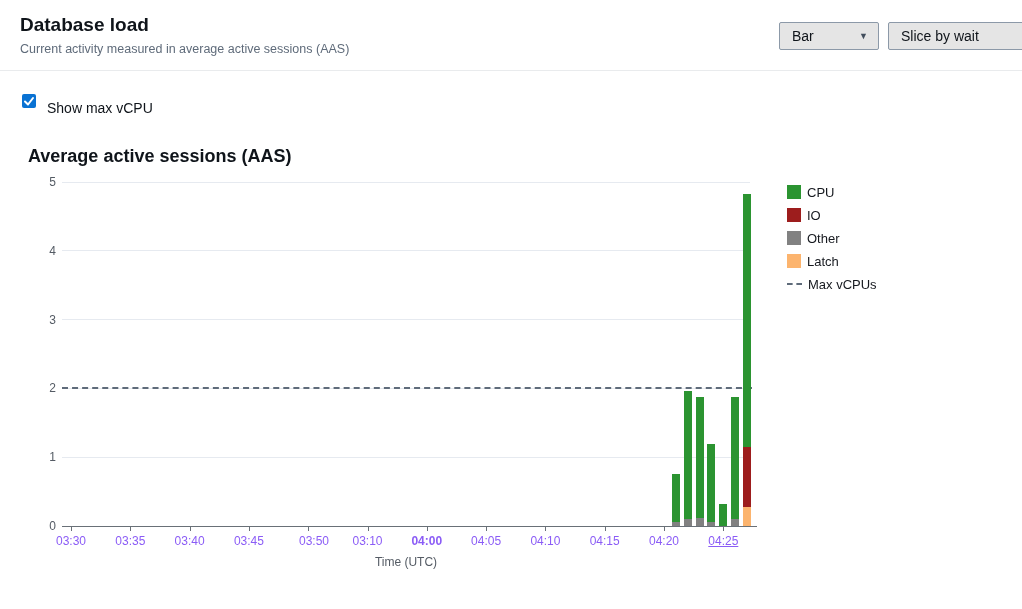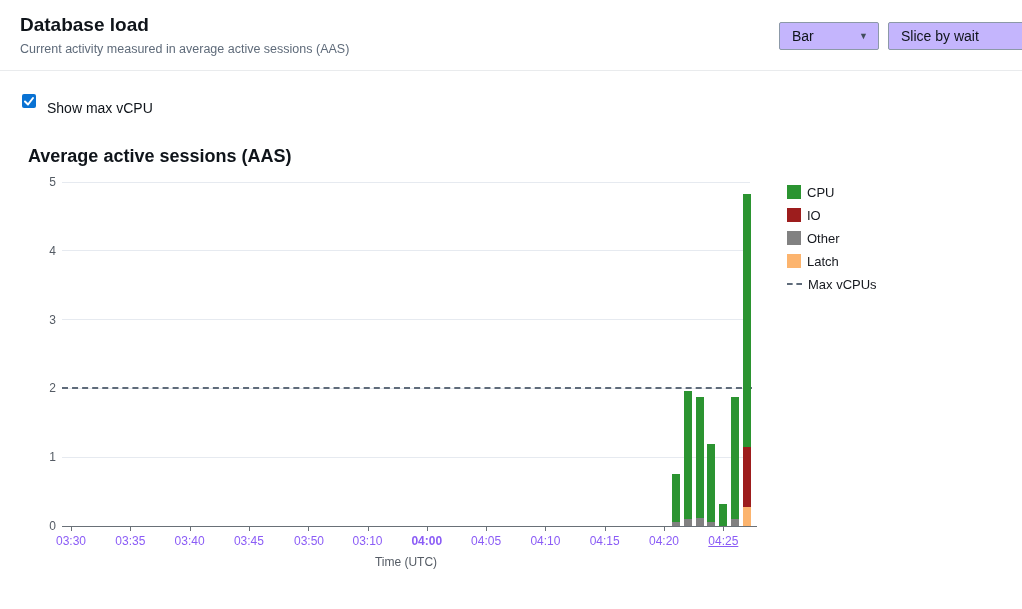--- a/index.html
+++ b/index.html
@@ -7,21 +7,21 @@
     width:1022px;height:609px;position:relative;overflow:hidden;
     background:#ffffff;color:#0f141a;
     font-family:"Liberation Sans", sans-serif;
   }
   .page-title{position:absolute;left:20px;top:14px;font-size:19px;font-weight:bold;margin:0;}
   .page-subtitle{position:absolute;left:20px;top:42px;font-size:12.5px;color:#5f6b7a;margin:0;}
   .divider{position:absolute;left:0;top:70px;width:1022px;height:1px;background:#e9ebed;}
 
   .dropdown{
     position:absolute;top:22px;height:28px;box-sizing:border-box;
-    border:1px solid #8c99a8;border-radius:2px;background:#c4b5fd;
+    border:1px solid #8c99a8;border-radius:2px;background:#e5e5e5;
     display:flex;align-items:center;justify-content:space-between;
     padding:0 10px 0 12px;font-size:14px;color:#0f141a;cursor:pointer;
     font-family:"Liberation Sans", sans-serif;
   }
   #dd-chart-type{left:779px;width:100px;}
   #dd-slice-by{left:888px;width:160px;}
   .caret{font-size:9px;color:#414d5c;margin-left:8px;line-height:1;}
 
   .checkbox{position:absolute;left:22px;top:94px;width:14px;height:14px;background:#0972d3;border-radius:2px;cursor:pointer;}
   .checkbox svg{display:block;}
@@ -86,21 +86,21 @@
     <div class="axisline"></div>
     <div class="tick" style="left: 9px;"></div>
     <div class="xlab" style="left: 9px;">03:30</div>
     <div class="tick" style="left: 68.3px;"></div>
     <div class="xlab" style="left: 68.3px;">03:35</div>
     <div class="tick" style="left: 127.6px;"></div>
     <div class="xlab" style="left: 127.6px;">03:40</div>
     <div class="tick" style="left: 186.9px;"></div>
     <div class="xlab" style="left: 186.9px;">03:45</div>
     <div class="tick" style="left: 246.2px;"></div>
-    <div class="xlab" style="left: 240px; text-align: right;">03:50</div>
+    <div class="xlab" style="left: 252px;">03:50</div>
     <div class="tick" style="left: 305.5px;"></div>
     <div class="xlab" style="left: 305.5px;">03:10</div>
     <div class="tick" style="left: 364.8px;"></div>
     <div class="xlab" style="left: 364.8px; font-weight: bold;">04:00</div>
     <div class="tick" style="left: 424.1px;"></div>
     <div class="xlab" style="left: 424.1px;">04:05</div>
     <div class="tick" style="left: 483.4px;"></div>
     <div class="xlab" style="left: 483.4px;">04:10</div>
     <div class="tick" style="left: 542.7px;"></div>
     <div class="xlab" style="left: 542.7px;">04:15</div>

